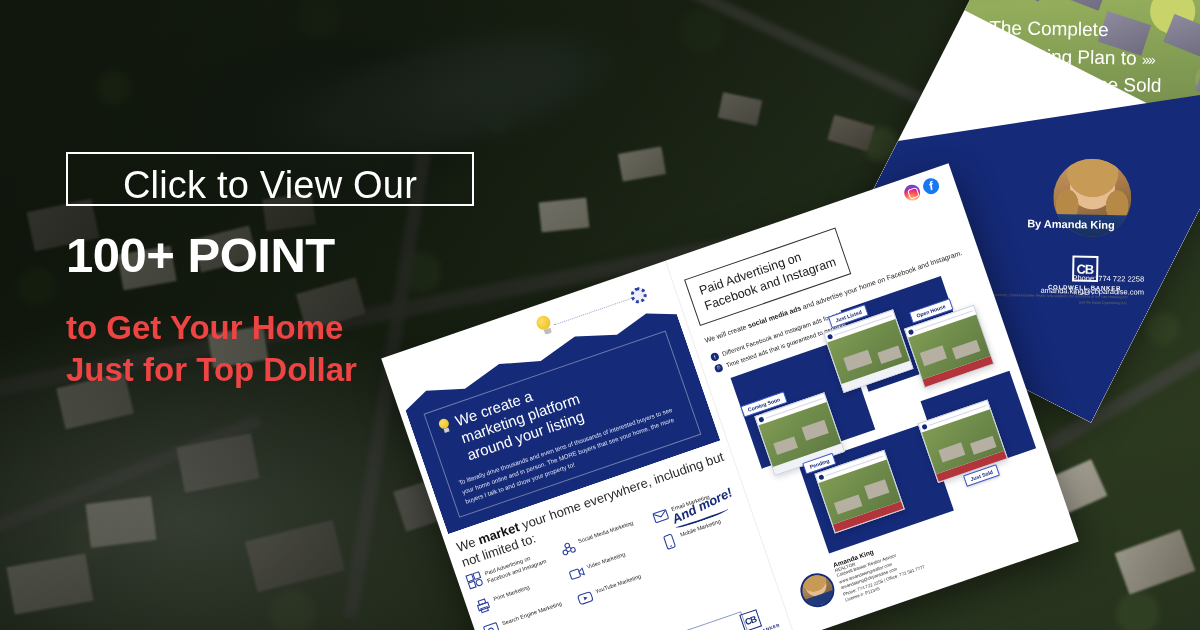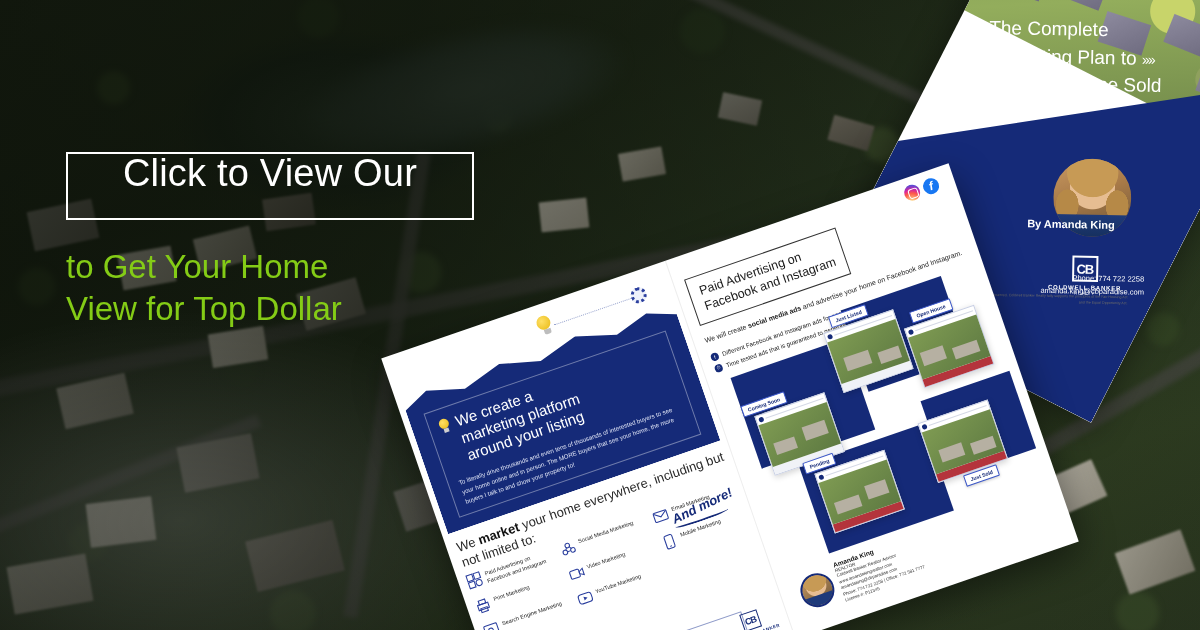--- a/index.html
+++ b/index.html
@@ -73,35 +73,35 @@
       linear-gradient(100deg, rgba(8,12,6,.72) 0%, rgba(8,12,6,.62) 32%, rgba(8,12,6,.40) 55%, rgba(8,12,6,.22) 75%, rgba(8,12,6,.18) 100%);
   }
   .vig2 {
     position:absolute; inset:0;
     background:radial-gradient(ellipse 520px 300px at 180px 520px, rgba(255,255,255,.14) 0%, transparent 70%);
   }
 
   
   .headline-wrap { position:absolute; left:66px; top:152px; width:520px; }
   .click-box {
-    width:408px; height:68px;
+    width:408px; height:54px;
     border:2px solid #ffffff;
-    display:flex; align-items:flex-start; justify-content:center;
+    display:flex; align-items:flex-end; justify-content:center;
   }
   .click-box span {
     font-size:38px; color:#fff; font-weight:400; letter-spacing:.2px;
     line-height:1; white-space:nowrap;
   }
   .big1, .big2 {
     color:#fff; font-weight:800; font-size:49px; letter-spacing:-0.5px;
     line-height:1.04; white-space:nowrap;
   }
   .big1 { margin-top:24px; }
   .sub1, .sub2 {
-    color:#84cc16; font-weight:400; font-size:33px; line-height:1.28;
+    color:#ef4444; font-weight:700; font-size:33px; line-height:1.28;
     white-space:nowrap;
   }
   .sub1 { margin-top:26px; }
 
   
   .cover {
     position:absolute; left:905px; top:-52px; width:300px; height:430px;
     transform:rotate(27deg);
     box-shadow:0 10px 34px rgba(0,0,0,.45);
     background:#fff;
@@ -320,22 +320,23 @@
     <div class="house roofB" style="left:1120px;top:540px;width:70px;height:44px;transform:rotate(-20deg)"></div>
 
     <div class="vig"></div>
     <div class="vig2"></div>
   </div>
 
   <div class="headline-wrap">
     <div class="click-box">
       <span>Click to View Our</span>
     </div>
+    <div class="big1">100+ POINT</div>
     <div class="sub1">to Get Your Home</div>
-    <div class="sub2">View for Top Dollar</div>
+    <div class="sub2">Just for Top Dollar</div>
   </div>
 
   <div class="cover">
     <div class="cover-photo">
       <i style="left:12px;top:48px;width:48px;height:34px;transform:rotate(-8deg)"></i>
       <i style="left:74px;top:30px;width:44px;height:32px;transform:rotate(-6deg)"></i>
       <i style="left:130px;top:52px;width:46px;height:32px;transform:rotate(-9deg)"></i>
       <i style="left:190px;top:26px;width:42px;height:30px;transform:rotate(-5deg)"></i>
       <i style="left:240px;top:54px;width:44px;height:30px;transform:rotate(-7deg)"></i>
     </div>

